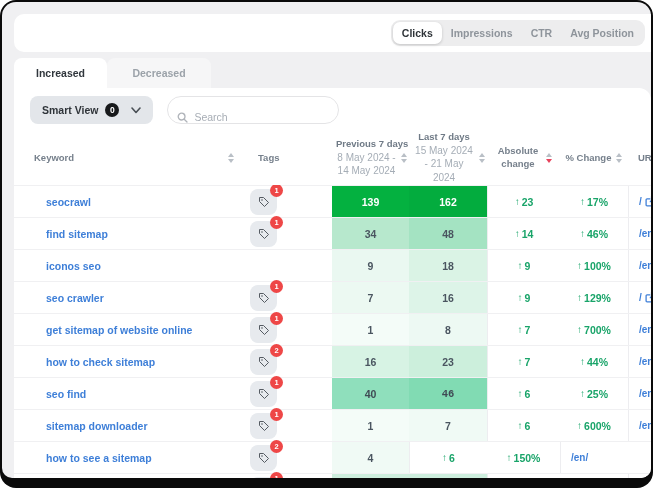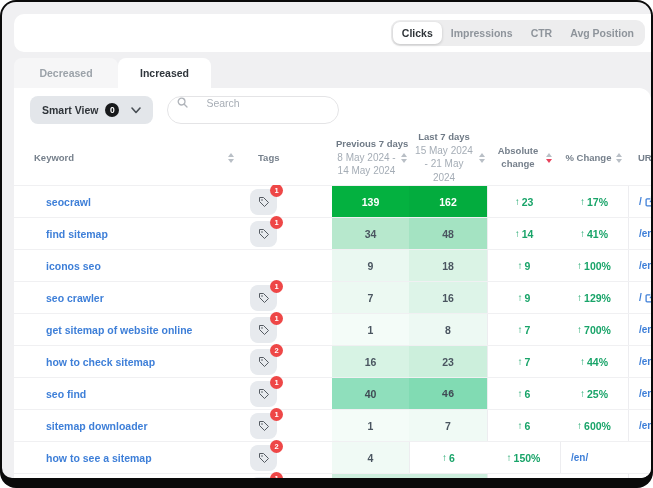--- a/index.html
+++ b/index.html
@@ -22,21 +22,21 @@
 
   
   .card { position:absolute; top:86px; left:12px; right:0; bottom:0; background:#fff; border-radius:0 12px 0 0; overflow:hidden; }
 
   
   .filters { position:absolute; top:8px; left:16px; display:flex; align-items:center; }
   .smartview { display:inline-flex; align-items:center; height:28px; padding:0 12px; background:#e3e6ea; border-radius:8px; cursor:pointer; }
   .smartview .label { font-size:10.5px; font-weight:700; color:#2f3439; }
   .smartview .count { width:14px; height:14px; margin-left:7px; border-radius:50%; background:#17191b; color:#fff; font-size:8.5px; font-weight:700; display:flex; align-items:center; justify-content:center; }
   .smartview .chev { margin-left:12px; display:flex; }
-  .searchbox { margin-left:14px; width:172px; height:28px; border:1px solid #e4e4e6; border-radius:14px; background:#fff; display:flex; align-items:flex-start; padding:0 9px;gap:12px; }
+  .searchbox { margin-left:14px; width:172px; height:28px; border:1px solid #e4e4e6; border-radius:14px; background:#fff; display:flex; align-items:flex-end; padding:0 9px; }
   .searchbox svg { flex:0 0 auto; }
   .searchbox input { border:0; outline:0; width:100%; margin-left:6px; font-size:10.5px; color:#5a6067; font-family:"Liberation Sans", sans-serif; background:transparent; }
   .searchbox input::placeholder { color:#a7adb5; }
 
   
   .grid-cols { display:grid; grid-template-columns:230px 88px 77px 78px 73px 68px minmax(30px,1fr); }
 
   .thead { position:absolute; top:42px; left:0; right:0; height:55px; align-items:center; color:#76808c; }
   .th { font-size:9.5px; font-weight:600; }
   .th-keyword { padding-left:20px; display:flex; align-items:center; justify-content:space-between; }
@@ -78,22 +78,22 @@
     <div class="topbar">
       <div class="seg">
         <div class="seg-item active">Clicks</div>
         <div class="seg-item">Impressions</div>
         <div class="seg-item">CTR</div>
         <div class="seg-item">Avg Position</div>
       </div>
     </div>
 
     <div class="tabs">
+      <div class="tab active">Increased</div>
       <div class="tab inactive">Decreased</div>
-      <div class="tab active">Increased</div>
     </div>
 
     <div class="card">
 
       <div class="filters">
         <div class="smartview">
           <span class="label">Smart View</span>
           <span class="count">0</span>
           <span class="chev">
             <svg width="10" height="7" viewBox="0 0 10 7">
@@ -205,21 +205,21 @@
       </span>
     </div>
     <div class="c-heat" style="background: rgb(183, 232, 205); color: rgb(74, 85, 96);">34</div>
     <div class="c-heat" style="background: rgb(164, 227, 194); color: rgb(74, 85, 96);">48</div>
     <div class="c-abs">
       <span class="arrow">↑</span>
       <span>14</span>
     </div>
     <div class="c-pct">
       <span class="arrow">↑</span>
-      <span>41%</span>
+      <span>46%</span>
     </div>
     <div class="c-url">
       <a href="#">
         <span>/en/</span>
 
       </a>
     </div>
   </div>
           <div class="row grid-cols">
     <div class="c-keyword">

